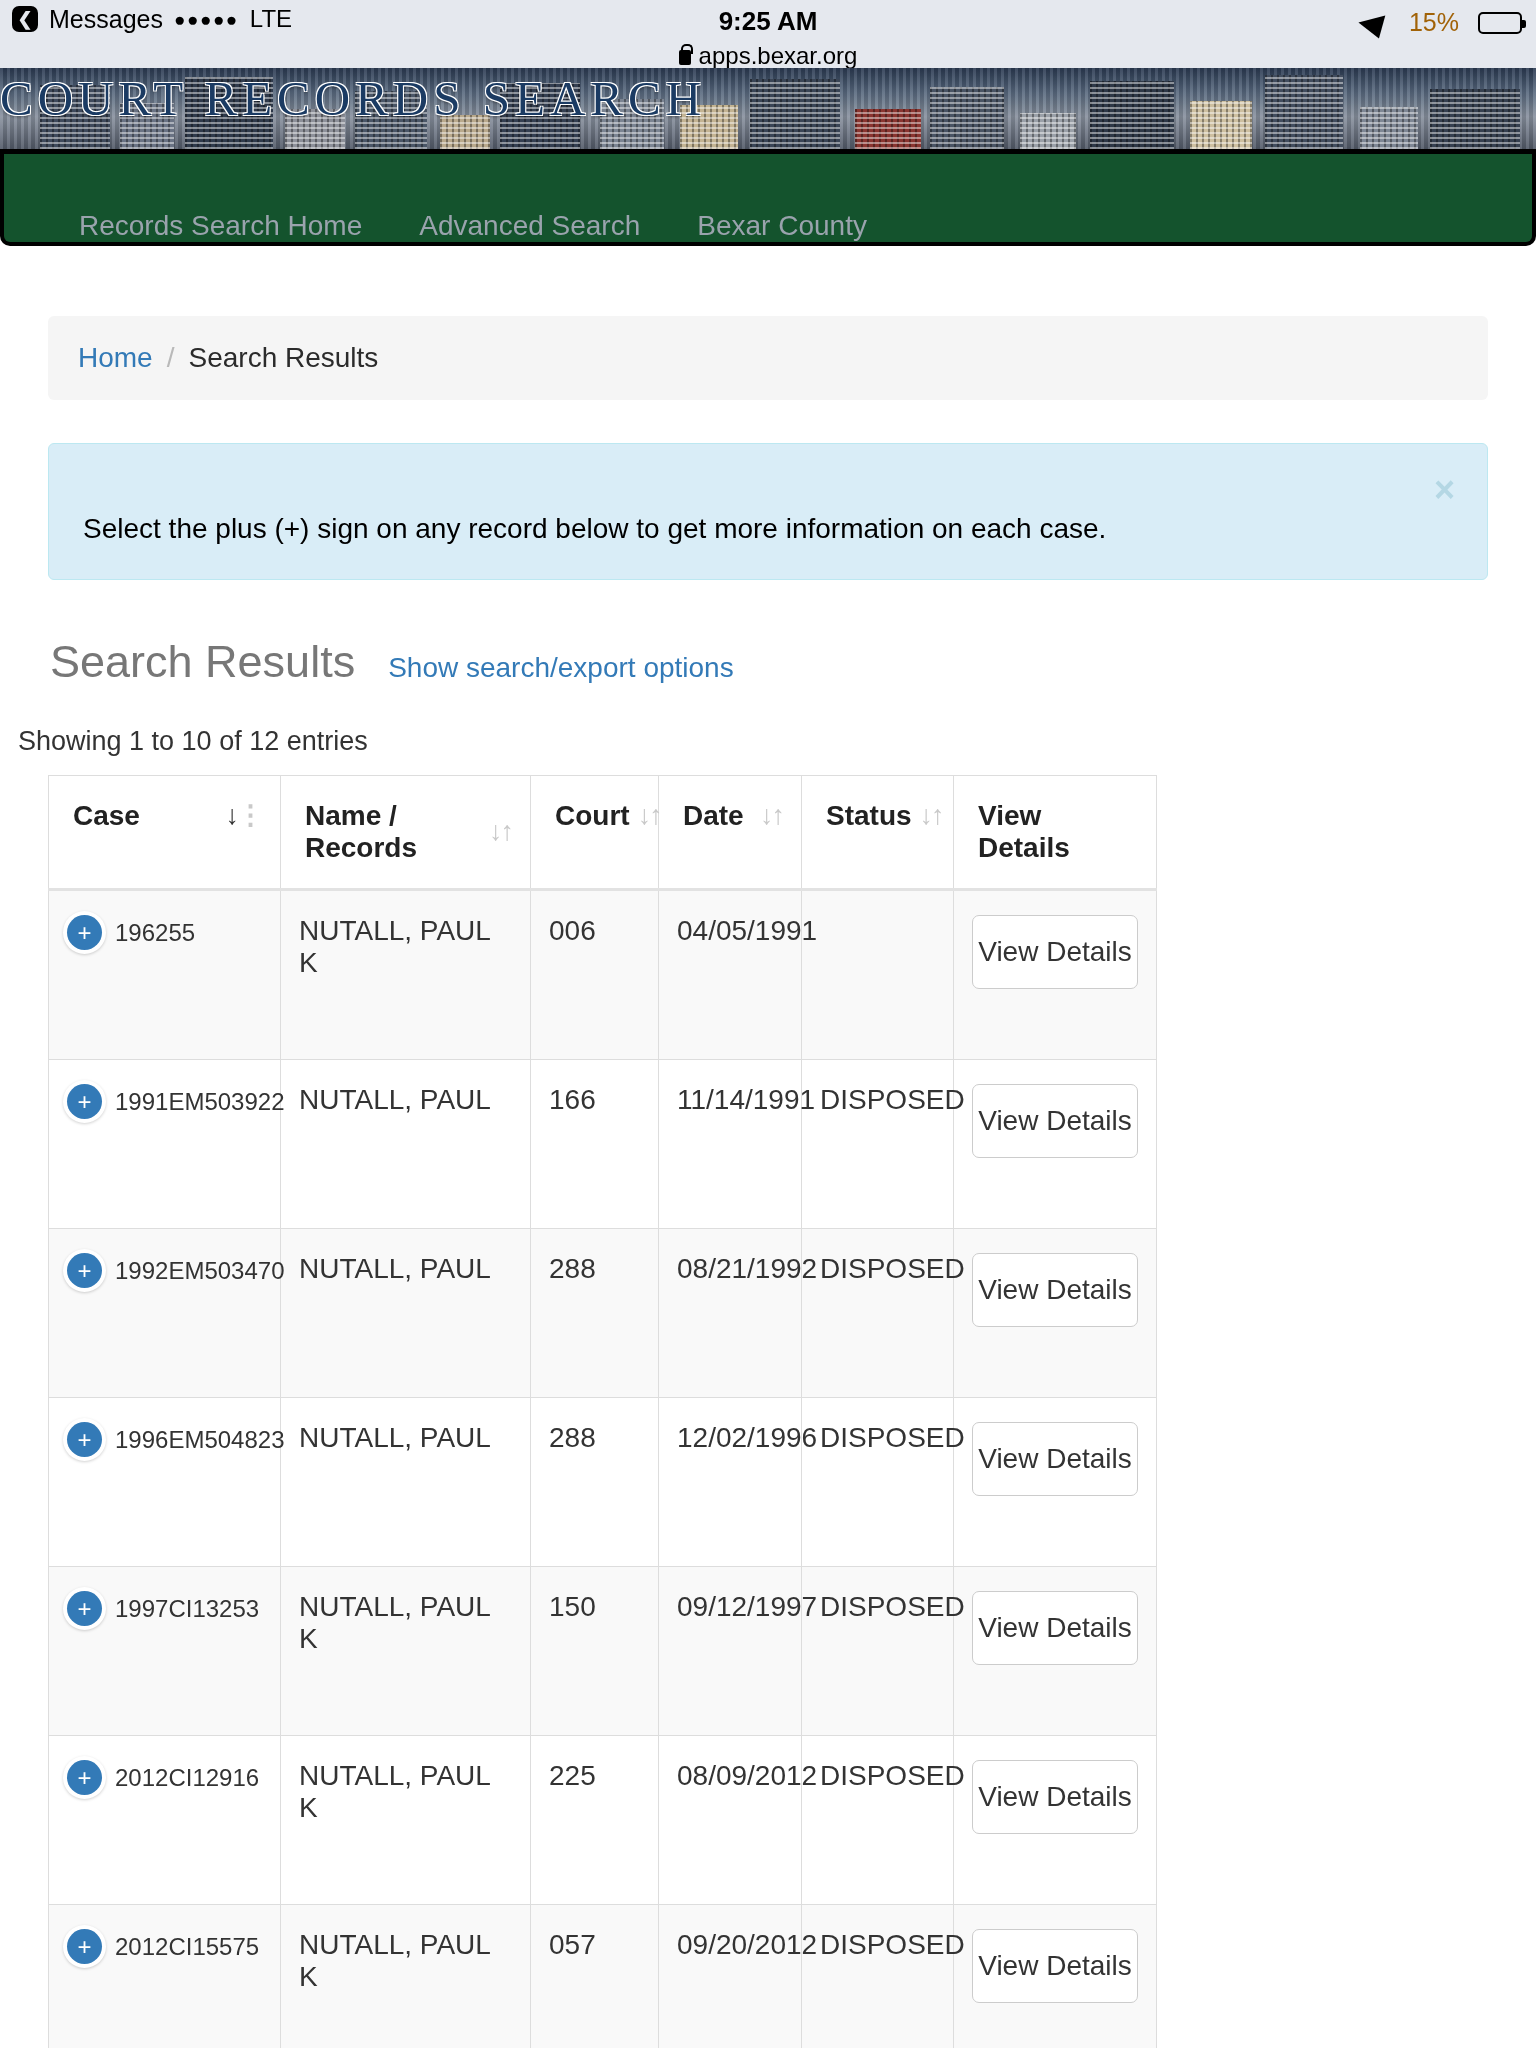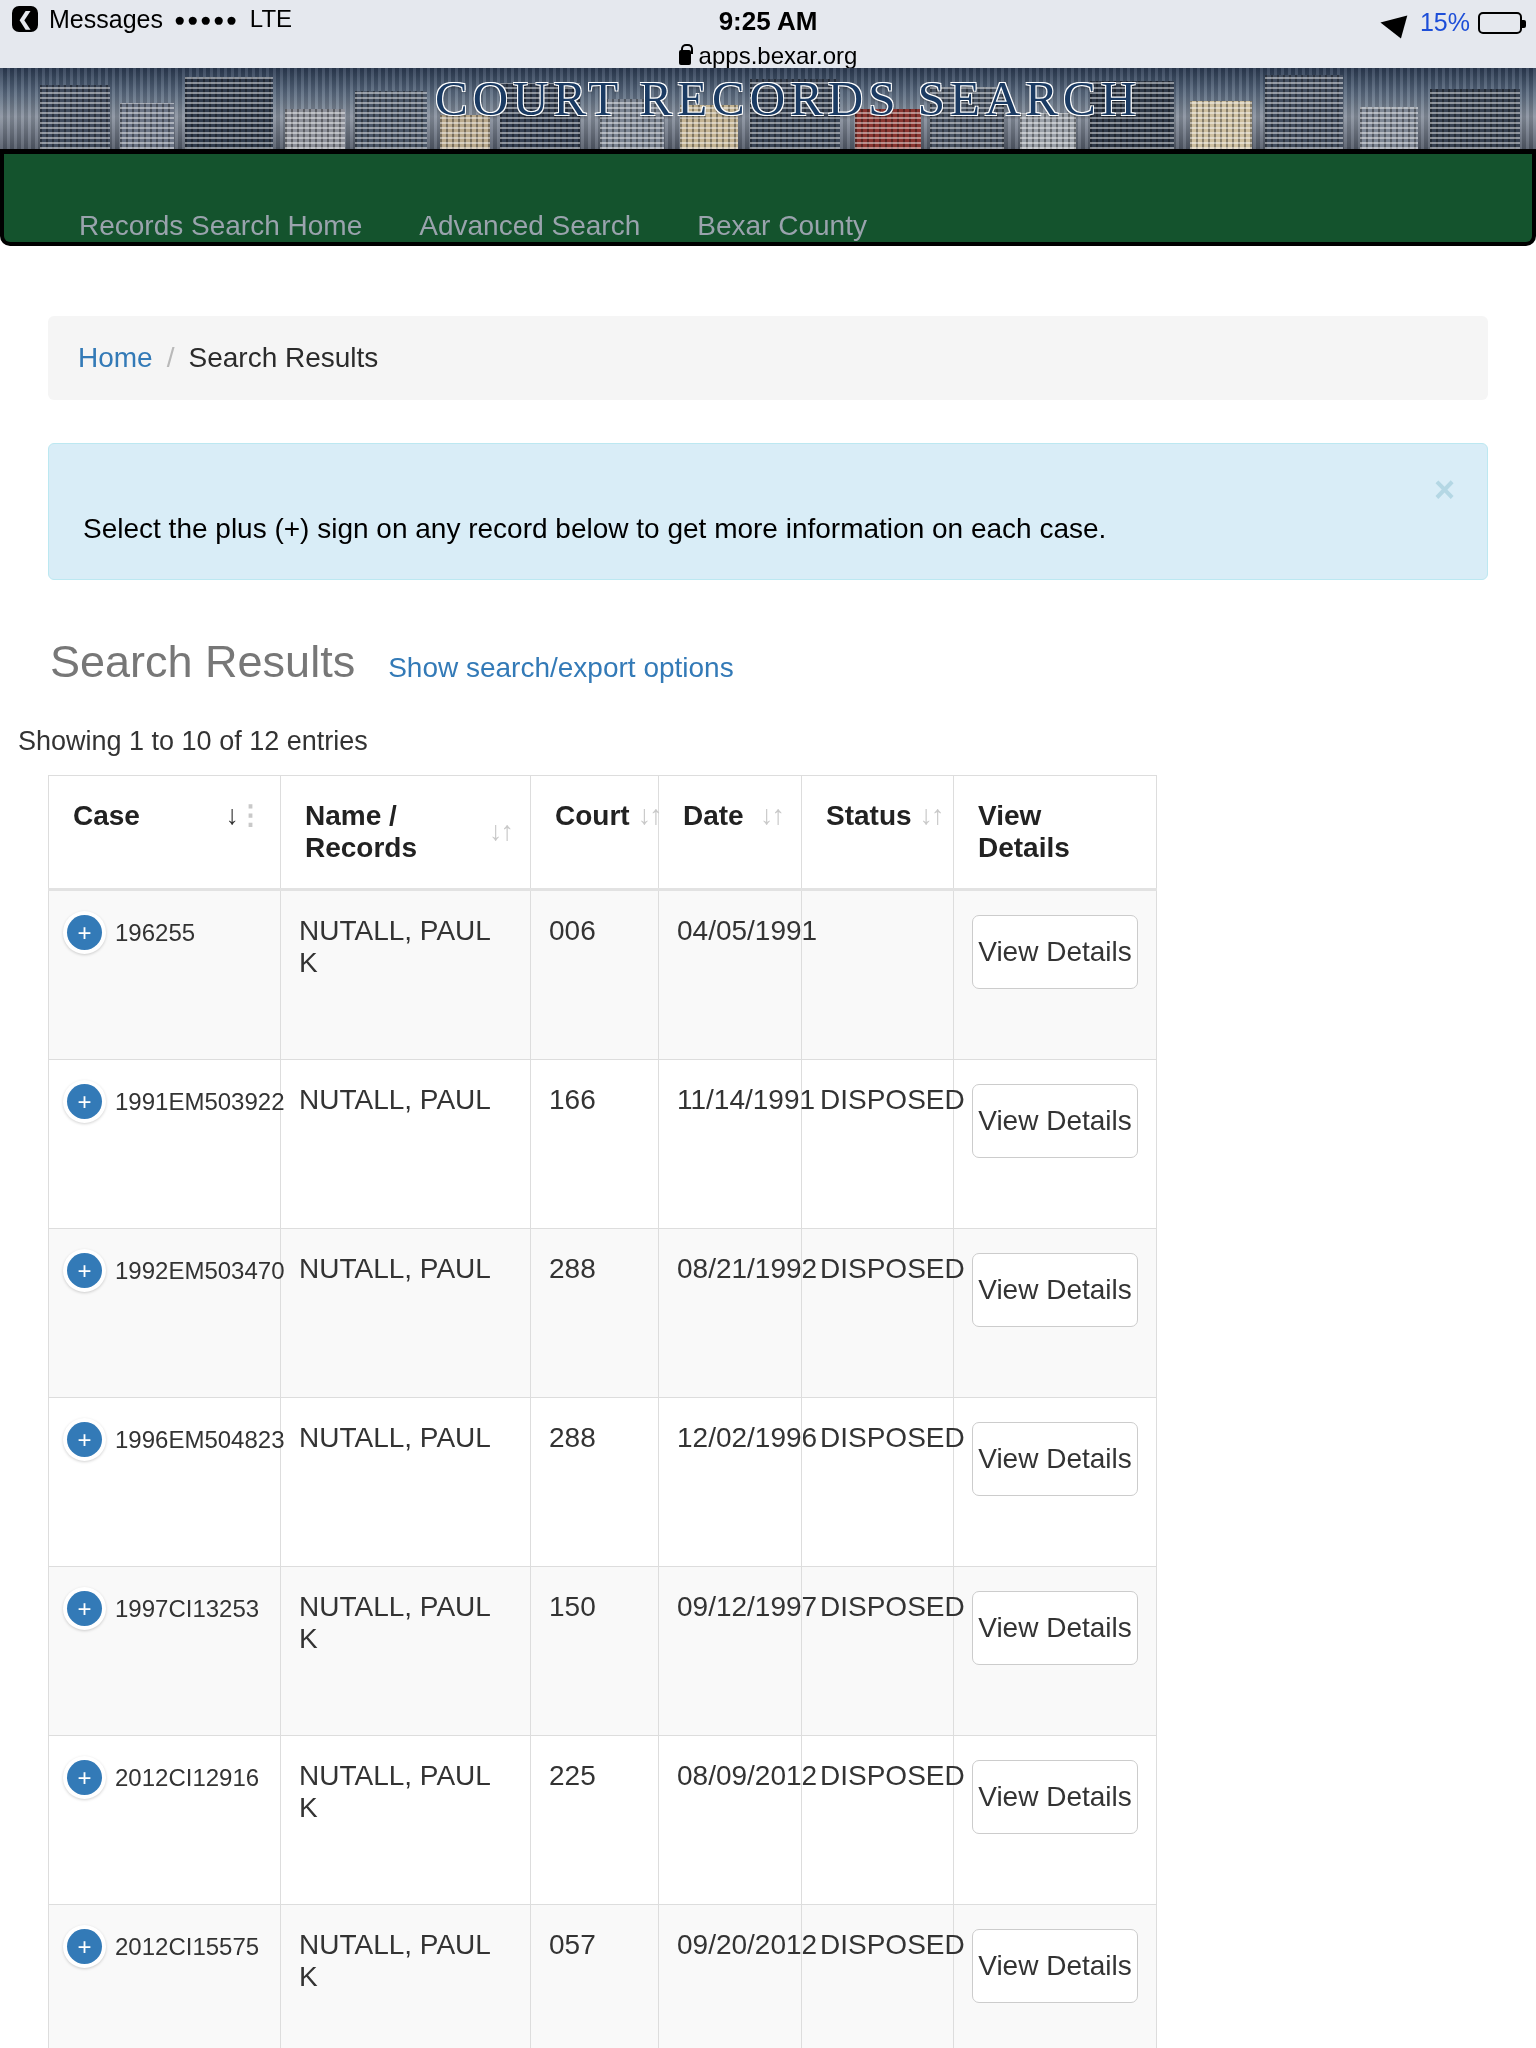--- a/index.html
+++ b/index.html
@@ -71,22 +71,22 @@
     position: absolute;
     left: 2px; top: -6px;
     width: 8px; height: 8px;
     border: 2px solid #000;
     border-bottom: none;
     border-radius: 5px 5px 0 0;
   }
   .sb-right {
     position: absolute;
     right: 14px; top: 8px;
-    display: flex; align-items: center; gap: 8px;
-    font-size: 25px; color: #1d4ed8;
+    display: flex; align-items: center; gap: 19px;
+    font-size: 25px; color: #a16207;
   }
   .loc-arrow {
     width: 0; height: 0;
     border-left: 13px solid transparent;
     border-right: 13px solid transparent;
     border-bottom: 22px solid #000;
     transform: rotate(38deg) skewX(-10deg);
   }
   .batt {
     width: 44px; height: 22px;
@@ -124,31 +124,29 @@
   .banner .b {
     position: absolute;
     bottom: 0;
     background-image: repeating-linear-gradient(0deg, rgba(255,255,255,0.45) 0 2px, transparent 2px 5px),
                       repeating-linear-gradient(90deg, rgba(0,0,0,0.35) 0 2px, transparent 2px 6px);
   }
   .banner-title {
     position: absolute;
     left: 0; right: 0;
     top: 2px;
-    text-align: center;
     font-family: "Liberation Serif", serif;
     font-size: 49px;
     letter-spacing: 5px;
     color: #1b3b63;
     text-shadow:
       -1px -1px 0 #fff,  1px -1px 0 #fff,
       -1px  1px 0 #fff,  1px  1px 0 #fff,
        0 2px 3px rgba(0,0,0,0.45);
     white-space: nowrap;
-    padding-left: 40px;
   }
 
   
   .navbar {
     background: #14532d;
     border: 4px solid #000;
     border-top: none;
     border-radius: 0 0 10px 10px;
     height: 92px;
     display: flex;

